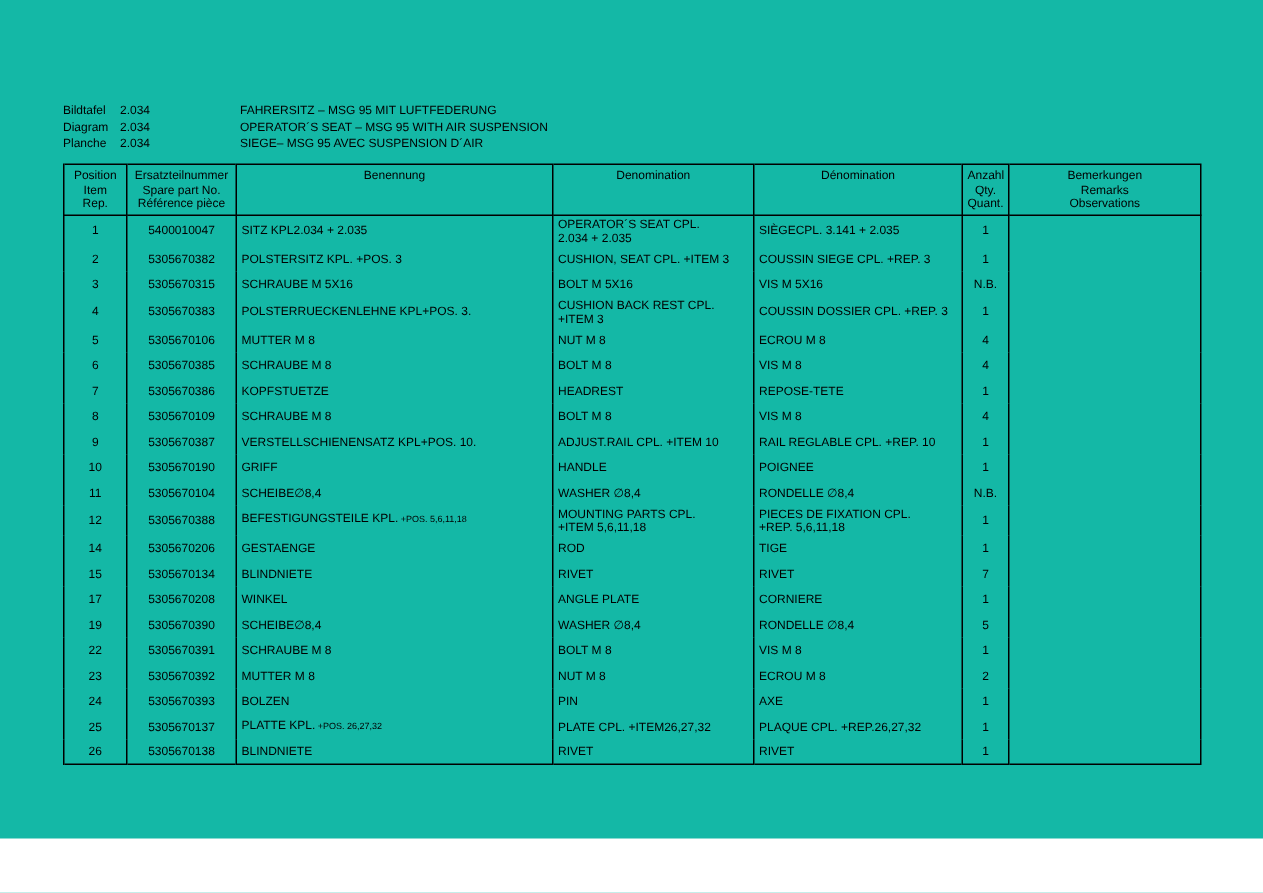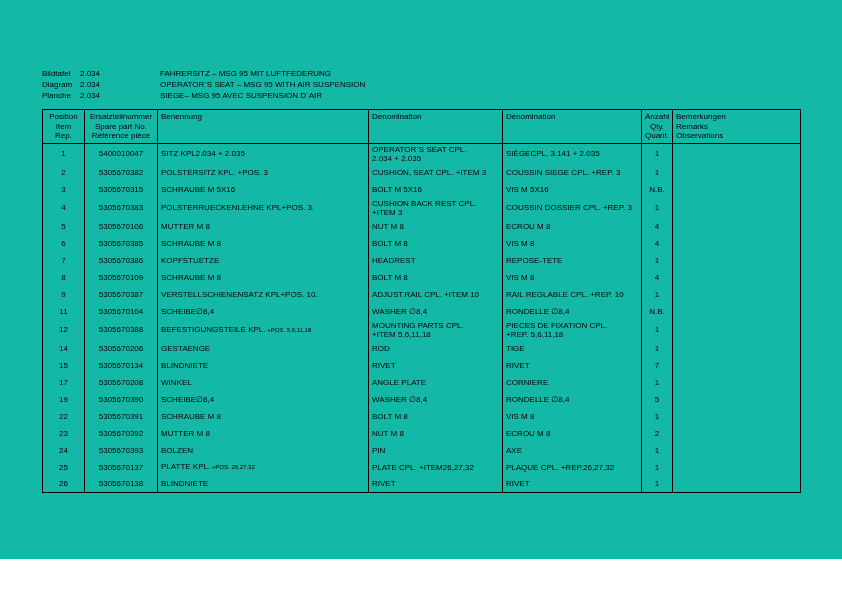--- a/index.html
+++ b/index.html
@@ -22,21 +22,21 @@
     position: absolute; left: 42px; top: 109px;
     width: 758px; border-collapse: collapse; table-layout: fixed;
     font-size: 8px; border: 1px solid #000;
   }
   .parts-table th, .parts-table td {
     border-left: 1px solid #000; border-right: 1px solid #000;
     white-space: pre-line; overflow: hidden;
   }
   .parts-table thead th {
     border-bottom: 1px solid #000;
-    font-weight: normal; vertical-align: top; text-align: left;
+    font-weight: normal; vertical-align: top; text-align: center;
     padding: 2px 3px; height: 29px; line-height: 9.5px;
   }
   .parts-table thead th.th-center { text-align: center; }
   .parts-table tbody td {
     padding: 1px 3px; height: 17px;
     vertical-align: middle; line-height: 9px;
   }
   .col-pos, .col-qty, .col-part { text-align: center; }
   .col-de, .col-en, .col-fr, .col-rem { text-align: left; }
   .note { font-size: 6px; }
@@ -171,20 +171,29 @@
         <tr>
           <td class="col-pos">9</td>
           <td class="col-part">5305670387</td>
           <td class="col-de">VERSTELLSCHIENENSATZ KPL+POS. 10.</td>
           <td class="col-en">ADJUST.RAIL CPL. +ITEM 10</td>
           <td class="col-fr">RAIL REGLABLE CPL. +REP. 10</td>
           <td class="col-qty">1</td>
           <td class="col-rem"></td>
         </tr>
         <tr>
+          <td class="col-pos">10</td>
+          <td class="col-part">5305670190</td>
+          <td class="col-de">GRIFF</td>
+          <td class="col-en">HANDLE</td>
+          <td class="col-fr">POIGNEE</td>
+          <td class="col-qty">1</td>
+          <td class="col-rem"></td>
+        </tr>
+        <tr>
           <td class="col-pos">11</td>
           <td class="col-part">5305670104</td>
           <td class="col-de">SCHEIBE∅8,4</td>
           <td class="col-en">WASHER ∅8,4</td>
           <td class="col-fr">RONDELLE ∅8,4</td>
           <td class="col-qty">N.B.</td>
           <td class="col-rem"></td>
         </tr>
         <tr>
           <td class="col-pos">12</td>

